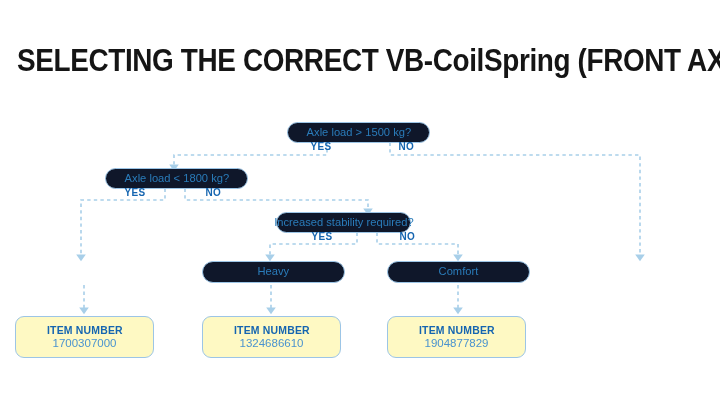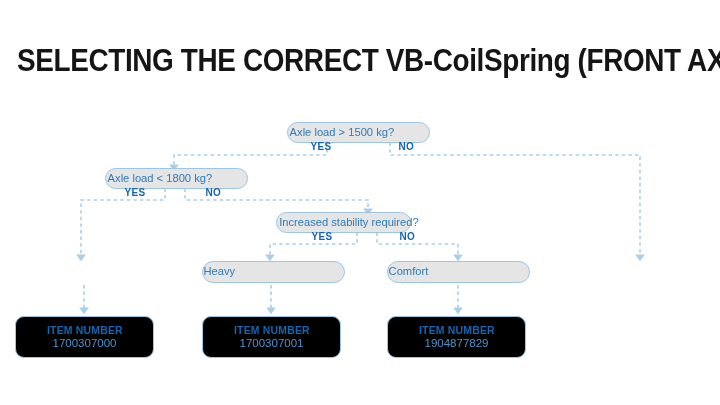--- a/index.html
+++ b/index.html
@@ -24,38 +24,38 @@
   }
 
   
   #wires{position:absolute;left:0;top:0;width:720px;height:405px;}
 
   
   .node{
     position:absolute;
     box-sizing:border-box;
     border:1.2px solid #9cc5e6;
-    background:#e5e5e5;
+    background:#0f172a;
     display:flex;
     align-items:center;
-    justify-content:flex-start;
+    justify-content:center;
     color:#2a7cba;
   }
   .pill{border-radius:999px;}
   .decision{height:21px;font-size:11.5px;}
   .result{height:22px;font-size:11.5px;}
   .decision .lbl,.result .lbl{
     white-space:nowrap;line-height:1;
     transform:scaleX(0.97);
   }
 
   
   .itembox{
     position:absolute;box-sizing:border-box;
-    border:1.2px solid #9cc5e6;border-radius:9px;background:#000000;
+    border:1.2px solid #9cc5e6;border-radius:9px;background:#fef9c3;
     width:139px;height:42px;
     display:flex;flex-direction:column;
     align-items:center;justify-content:center;
     gap:2px;
   }
   .itembox .head{
     font-size:11px;font-weight:bold;color:#1565b0;
     letter-spacing:0.2px;line-height:1;white-space:nowrap;
     transform:scaleX(0.95);
   }
@@ -128,21 +128,21 @@
     <span class="lbl">Comfort</span>
   </div>
 
   <div class="itembox" style="left:15px;top:316px;">
     <div class="head">ITEM NUMBER</div>
     <div class="num">1700307000</div>
   </div>
 
   <div class="itembox" style="left:202px;top:316px;">
     <div class="head">ITEM NUMBER</div>
-    <div class="num">1700307001</div>
+    <div class="num">1324686610</div>
   </div>
 
   <div class="itembox" style="left:387px;top:316px;">
     <div class="head">ITEM NUMBER</div>
     <div class="num">1904877829</div>
   </div>
 
 </div>
 
 </body></html>

